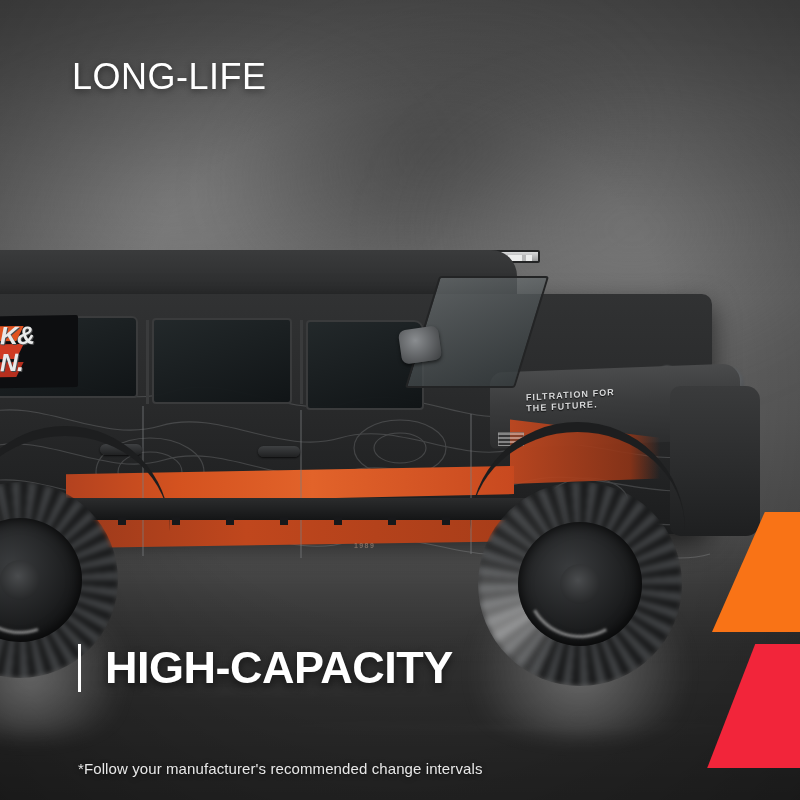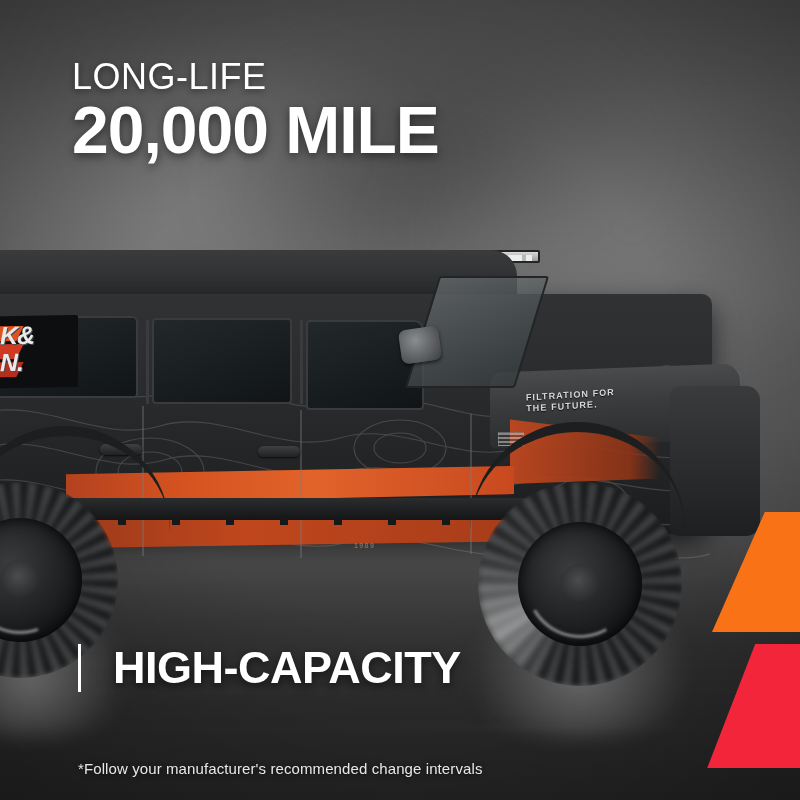--- a/index.html
+++ b/index.html
@@ -273,21 +273,21 @@
   }
   .bigline{
     color:#ffffff;font-weight:bold;font-size:66px;line-height:64px;
     letter-spacing:-1px;text-shadow:0 3px 10px rgba(0,0,0,.5);
     white-space:nowrap;
   }
   .bigline .star{font-size:34px;vertical-align:super;line-height:0;}
 
   .subblock{
     position:absolute;left:78px;top:644px;
-    border-left:3px solid #ffffff;padding-left:32px;
+    border-left:3px solid #ffffff;padding-left:24px;
   }
   .sub-main{
     color:#ffffff;font-weight:bold;font-size:45px;line-height:48px;
     letter-spacing:-.5px;text-shadow:0 3px 9px rgba(0,0,0,.55);
     white-space:nowrap;
   }
   .sub-secondary{
     color:#f2f2f2;font-weight:400;font-size:27px;line-height:32px;
     letter-spacing:.4px;text-shadow:0 2px 7px rgba(0,0,0,.55);
     white-space:nowrap;
@@ -406,21 +406,20 @@
       <div class="rim-arc"></div>
       <div class="hub"></div>
     </div>
   </div>
 
   <div class="corner-shape shape-orange"></div>
   <div class="corner-shape shape-red"></div>
 
   <div class="headline">
     <div class="eyebrow">LONG-LIFE</div>
-    <div class="bigline">20,000 MILE</div>
   </div>
 
   <div class="subblock">
     <div class="sub-main">HIGH-CAPACITY</div>
   </div>
 
   <div class="footnote">*Follow your manufacturer's recommended change intervals</div>
 
 </div>
 

